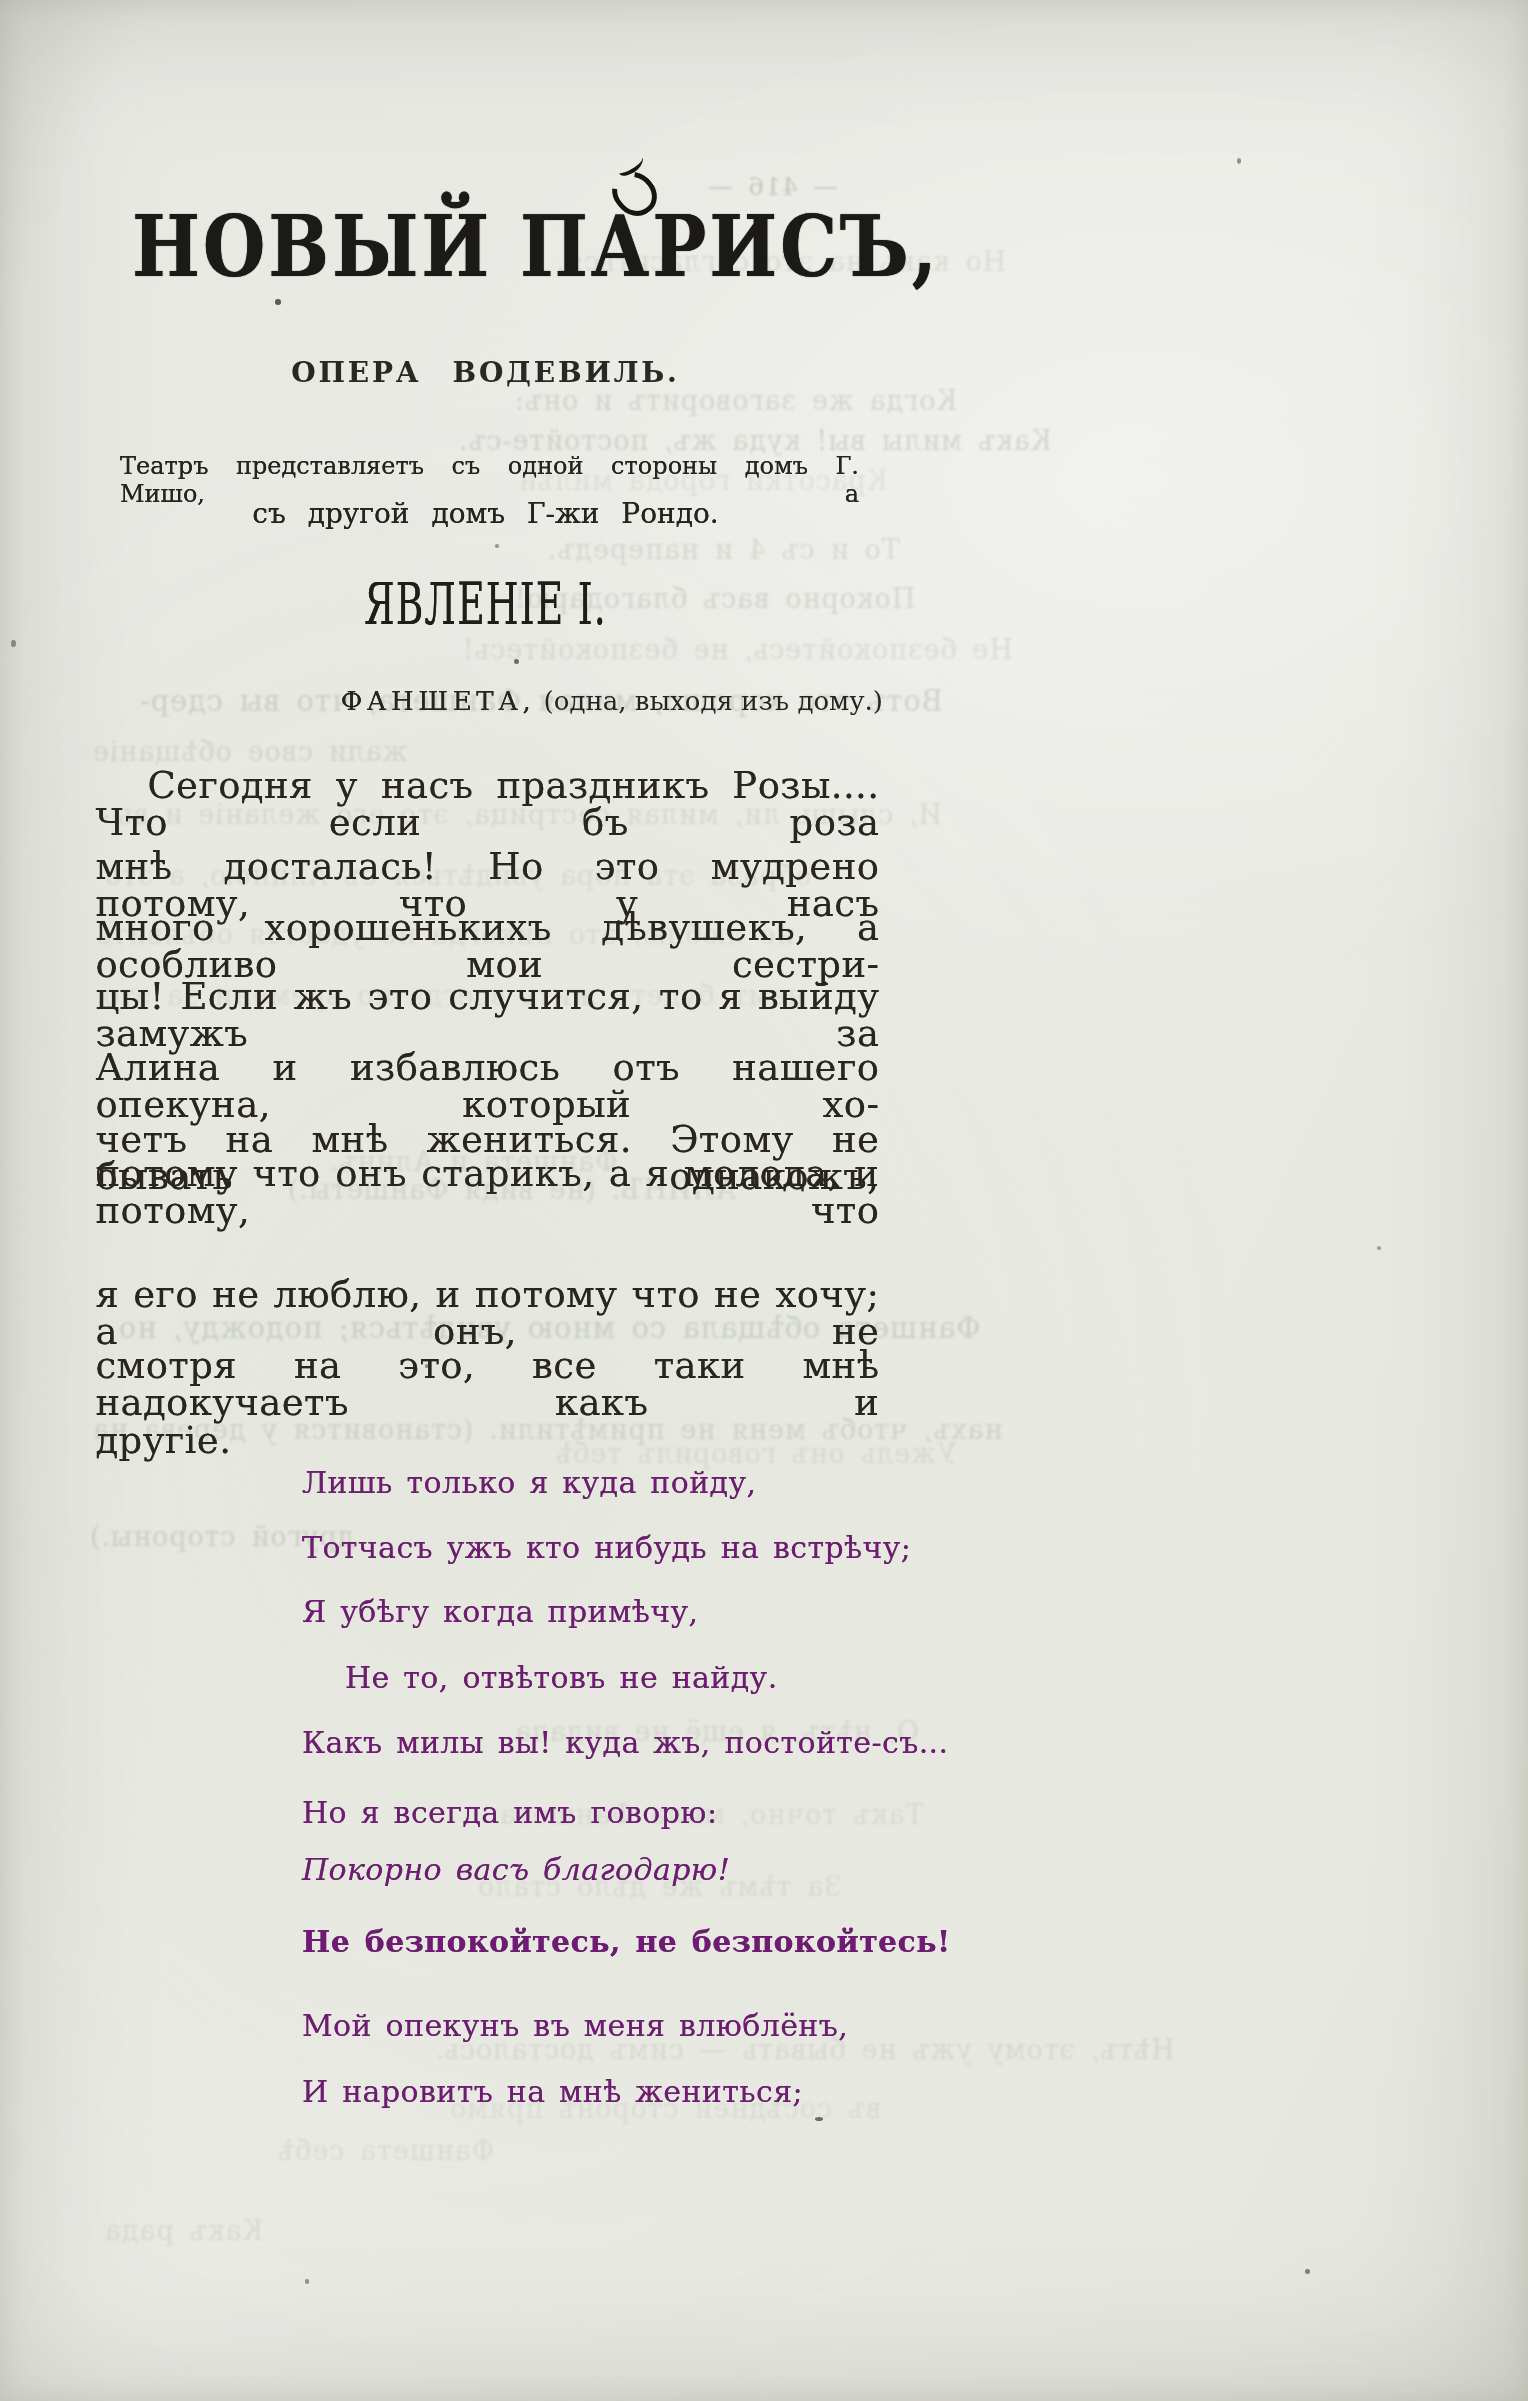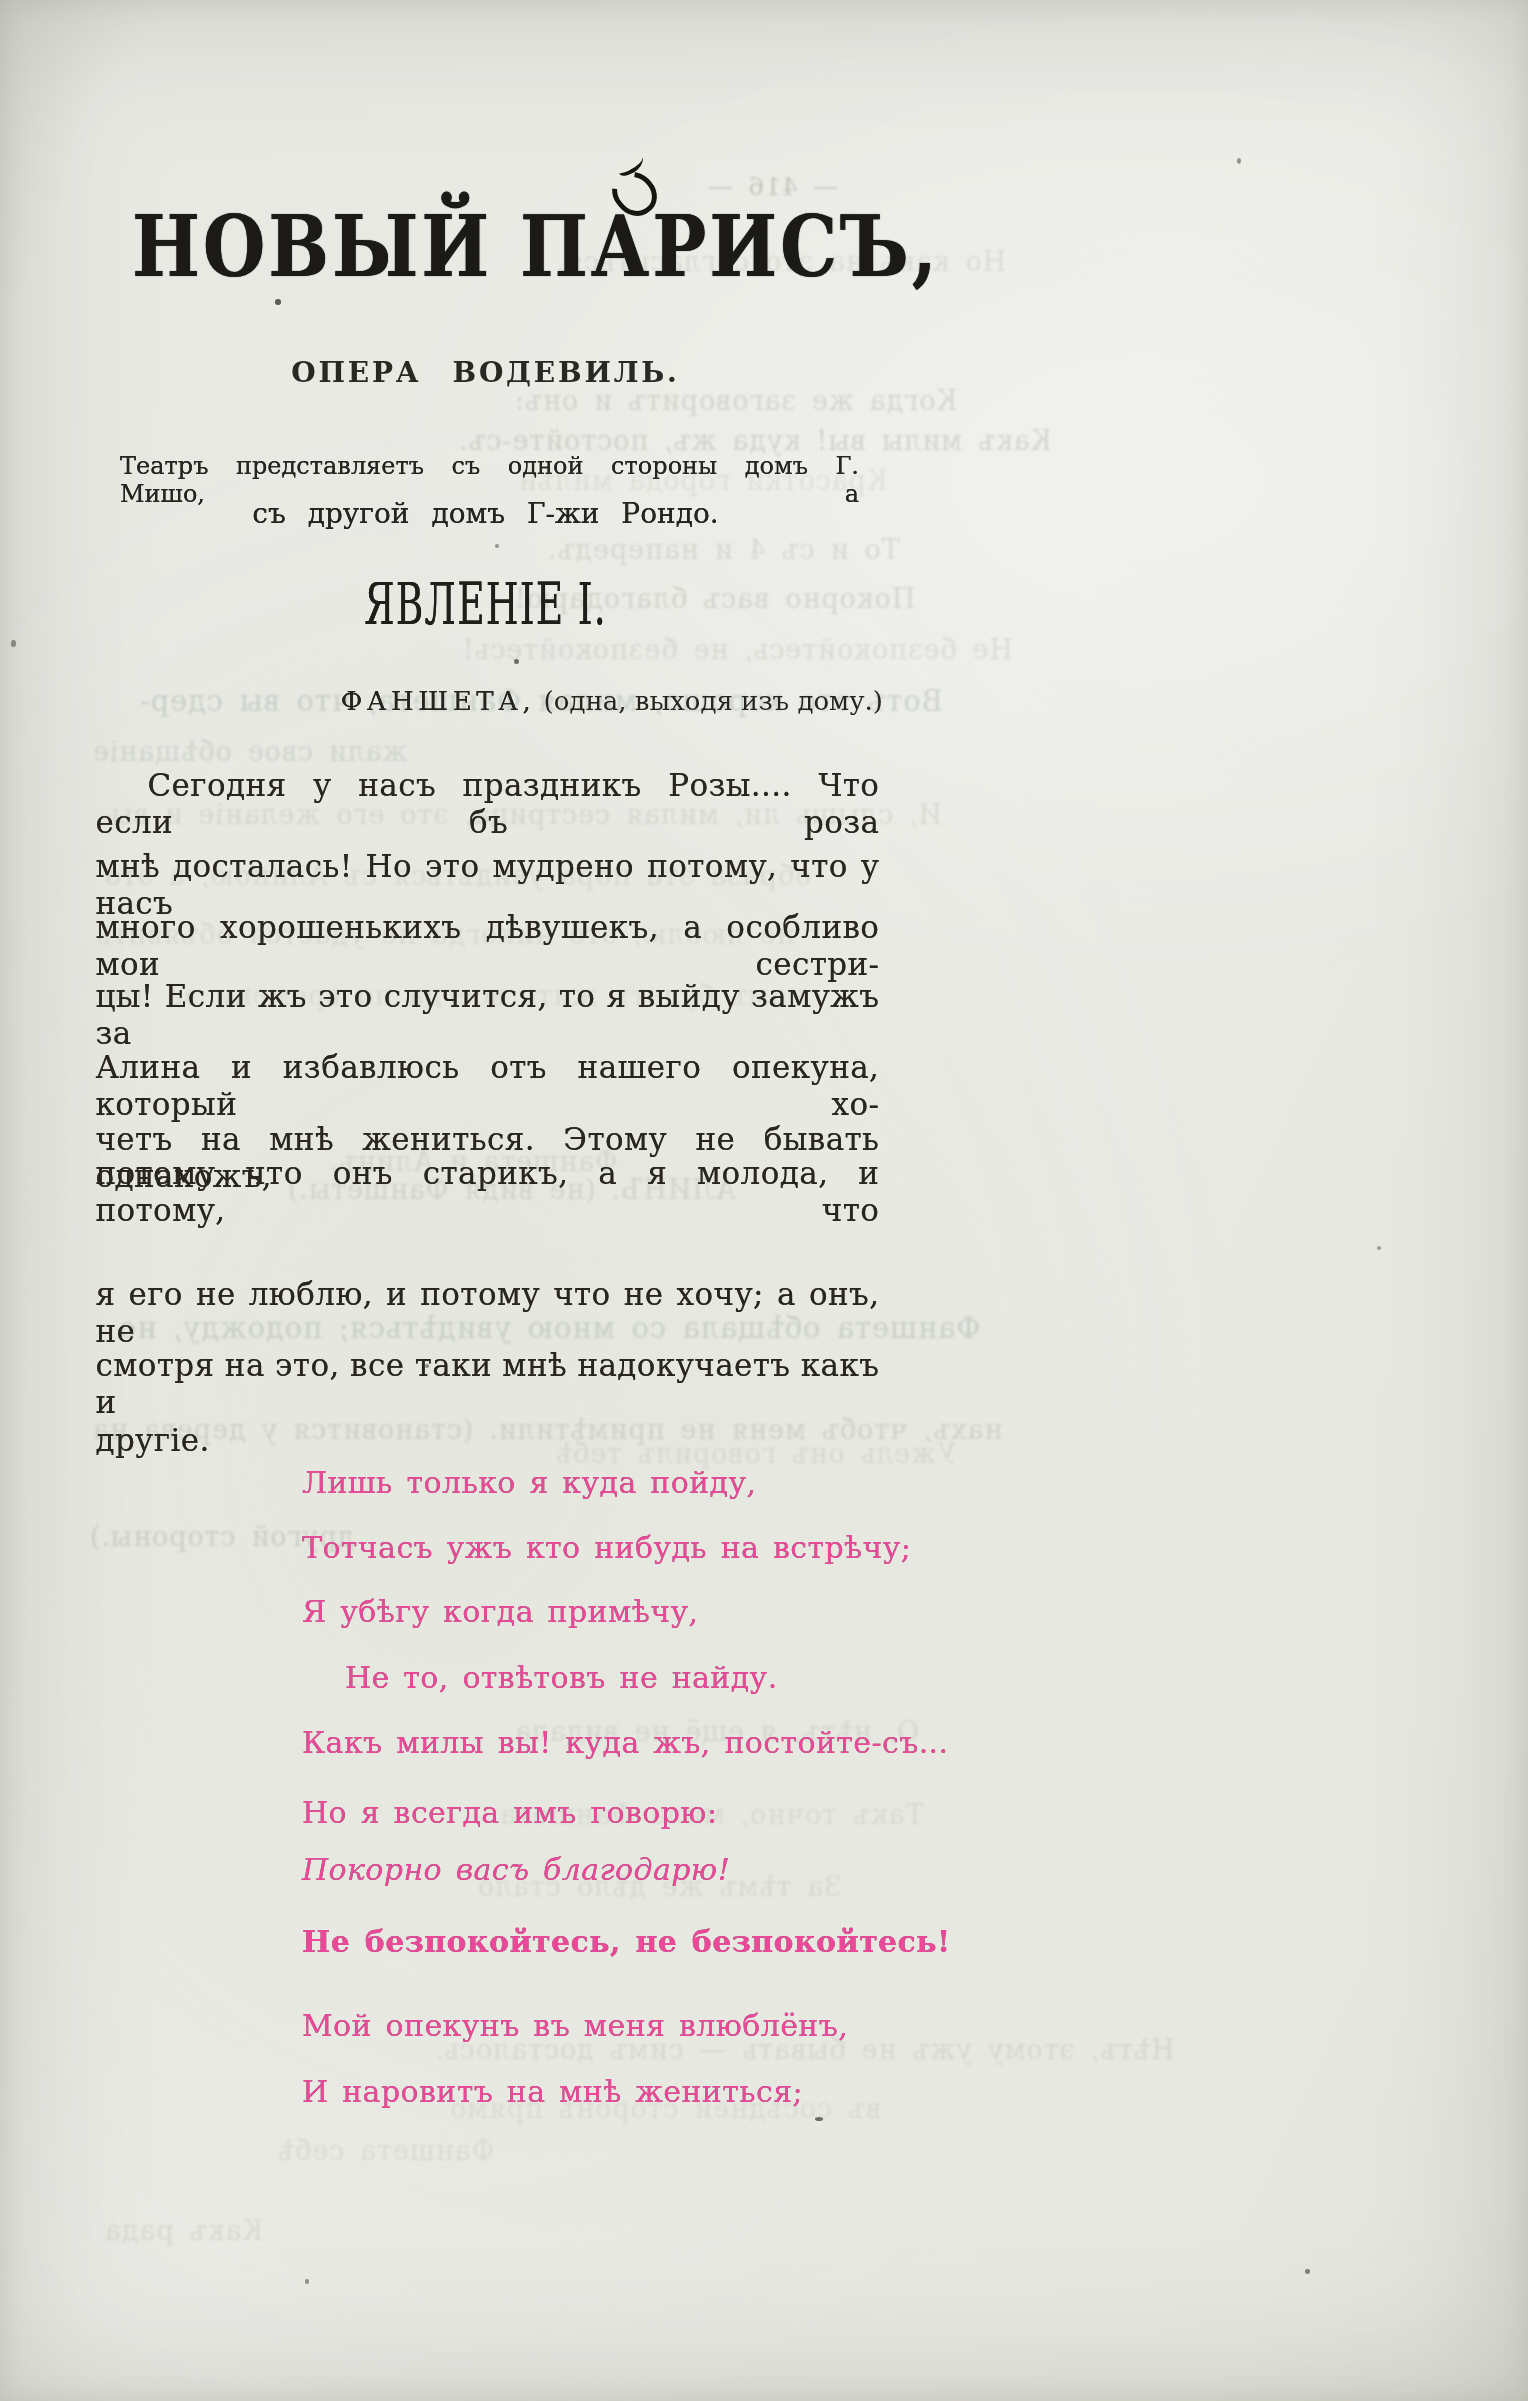--- a/index.html
+++ b/index.html
@@ -73,38 +73,38 @@
   .scene{
     position:absolute;top:571px;left:0;width:100%;text-align:center;
     font-size:57px;letter-spacing:1.8px;white-space:nowrap;color:#201e19;
     transform:scaleX(.66);transform-origin:center top;text-shadow:0 0 0.5px #201e19;
   }
   .cue{
     position:absolute;top:686px;left:0;width:100%;text-align:right;font-size:26px;white-space:nowrap;
   }
   .cue .nm{letter-spacing:4.6px;word-spacing:1.8px;text-shadow:0 0 0.6px #26241f;}
   .pl{
-    position:absolute;left:7.4px;width:784px;font-size:31px;line-height:37px;
+    position:absolute;left:7.4px;width:784px;font-size:37px;line-height:37px;
     text-align:justify;text-align-last:justify;white-space:normal;letter-spacing:0.4px;
     color:#29261f;text-shadow:0 0 0.5px rgba(41,38,31,.7);
   }
   .pl.last{text-align-last:left;}
   .p0{top:767px;text-indent:52px;}
   .p1{top:848px;}
   .p2{top:909px;}
   .p3{top:978px;}
   .p4{top:1049px;}
   .p5{top:1121px;}
   .p6{top:1155px;}
   .p7{top:1276px;}
   .p8{top:1347px;}
   .p9{top:1422px;}
   .vl{
     position:absolute;left:214px;font-size:30px;white-space:nowrap;letter-spacing:0.4px;
-    word-spacing:3.7px;color:#ec4899;text-shadow:0 0 0.5px rgba(41,38,31,.7);
+    word-spacing:3.7px;color:#701a75;text-shadow:0 0 0.5px rgba(41,38,31,.7);
   }
   .v0{top:1465px;}
   .v1{top:1530px;}
   .v2{top:1594px;}
   .v3{top:1660px;margin-left:43px;}
   .v4{top:1725px;}
   .v5{top:1795px;}
   .v6{top:1852px;font-style:italic;}
   .v7{top:1924px;font-weight:bold;}
   .v8{top:2008px;}

